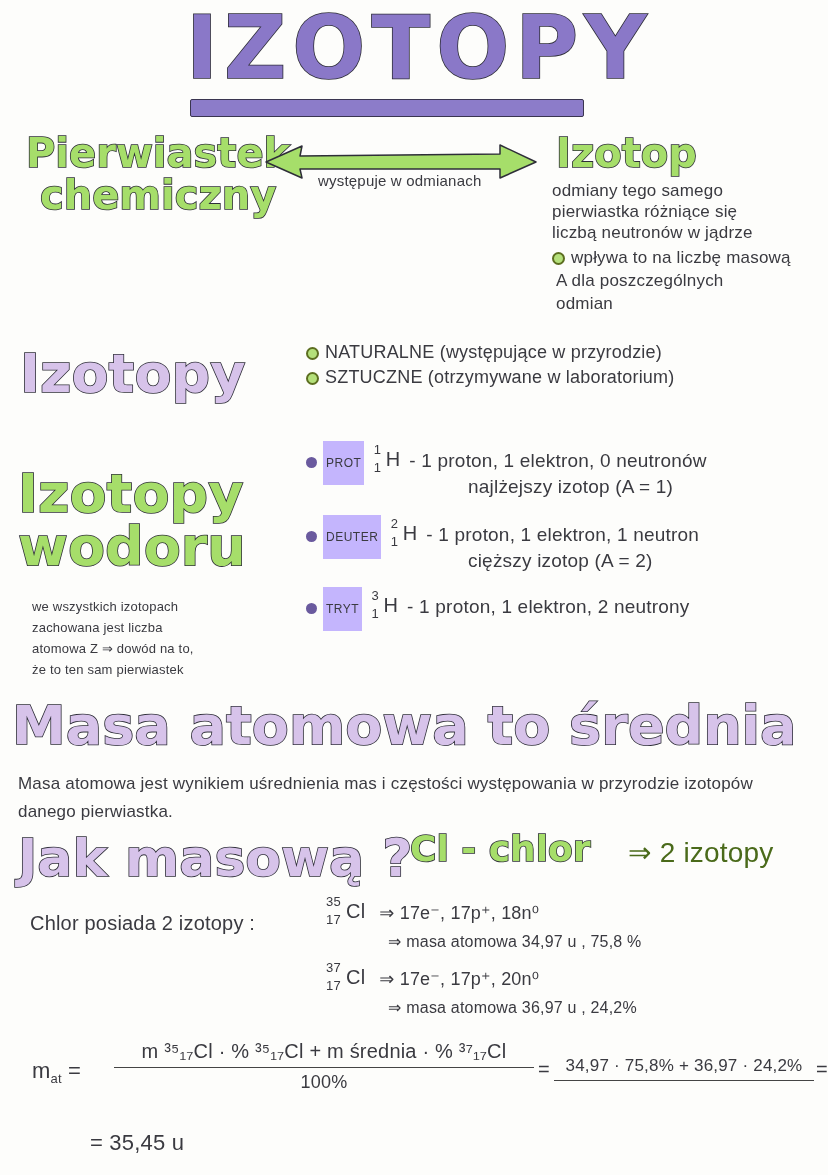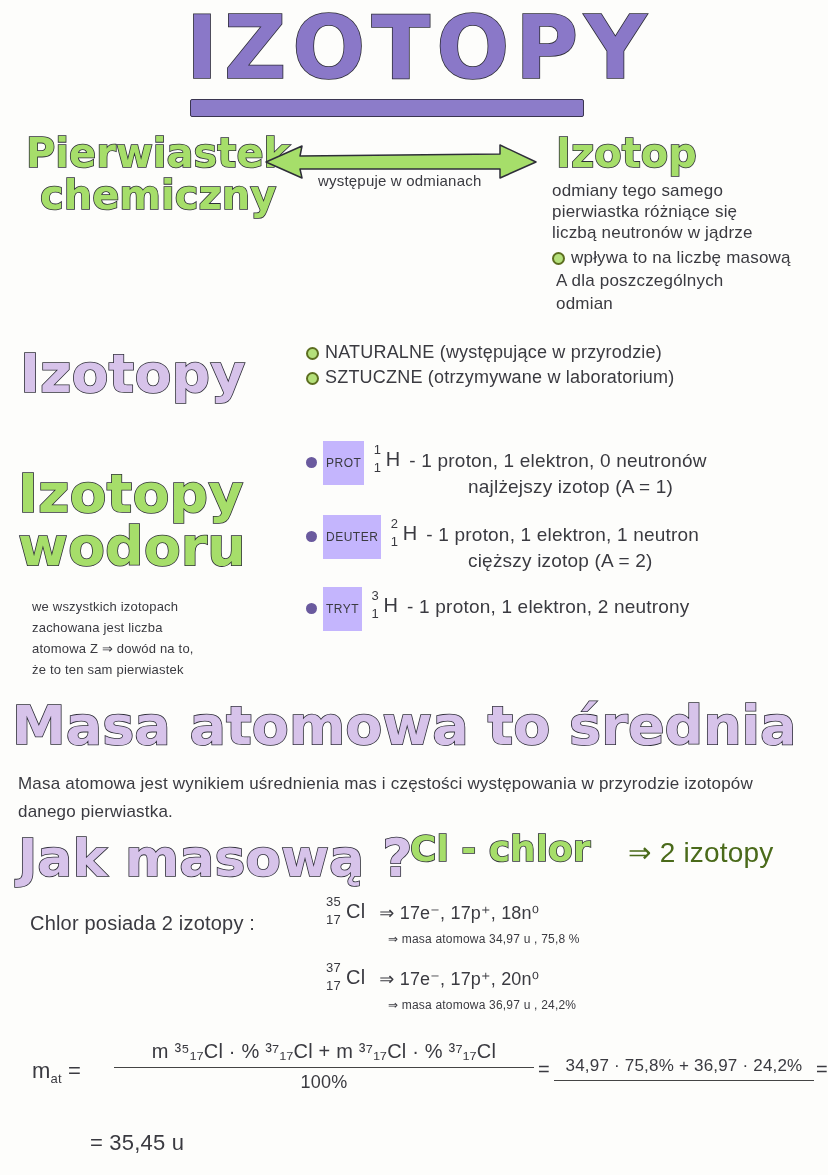--- a/index.html
+++ b/index.html
@@ -59,21 +59,21 @@
   #masa-title { left: 12px; top: 694px; font-size: 54px; }
   #masa-desc { left: 18px; top: 770px; font-size: 17px; line-height: 28px; width: 790px; }
 
   
   #jak-title { left: 18px; top: 828px; font-size: 52px; }
   #cl-title { left: 410px; top: 828px; font-size: 36px; }
   #cl-title-rest { left: 628px; top: 836px; font-size: 28px; color: #4a6a1a; }
 
   #chlor-label { left: 30px; top: 912px; font-size: 20px; }
   .cl-block { left: 322px; font-size: 18px; }
-  .cl-block .line2 { display: block; padding-left: 66px; font-size: 12px; margin-top: 4px; }
+  .cl-block .line2 { display: block; padding-left: 66px; font-size: 16px; margin-top: 4px; }
 
   
   #formula { left: 32px; top: 1036px; width: 790px; height: 80px; }
   .frac { position: absolute; text-align: center; }
   .frac .num-part { font-size: 20px; padding-bottom: 4px; border-bottom: 1.5px solid #444; white-space: nowrap; }
   .frac .den-part { font-size: 18px; padding-top: 4px; }
   #result { left: 90px; top: 1130px; font-size: 22px; }
 </style>
 </head>
 <body>
@@ -156,21 +156,21 @@
 </div>
 <div class="abs hand cl-block" style="top:966px">
   <span class="nuc" style="width:52px"><span class="mass">37</span><span class="num">17</span><span class="sym" style="left:24px">Cl</span></span>
   <span>⇒ 17e⁻, 17p⁺, 20n⁰</span>
   <span class="line2">⇒ masa atomowa 36,97 u ,  24,2%</span>
 </div>
 
 <div id="formula" class="abs hand">
   <div class="abs" style="left:0;top:22px;font-size:22px"><span>m</span><sub style="font-size:13px">at</sub> <span>=</span></div>
   <div class="frac" style="left:82px;top:4px;width:420px">
-    <div class="num-part">m ³⁵₁₇Cl · % ³⁷₁₇Cl  +  m ³⁷₁₇Cl · % ³⁷₁₇Cl</div>
+    <div class="num-part">m ³⁵₁₇Cl · % ³⁵₁₇Cl  +  m średnia · % ³⁷₁₇Cl</div>
     <div class="den-part">100%</div>
   </div>
   <div class="abs" style="left:506px;top:22px;font-size:20px">=</div>
   <div class="frac" style="left:522px;top:20px;width:260px">
     <div class="num-part" style="font-size:17px">34,97 · 75,8% + 36,97 · 24,2%</div>
   </div>
   <div class="abs" style="left:784px;top:22px;font-size:20px">=</div>
 </div>
 <div id="result" class="abs hand">= 35,45 u</div>
 

